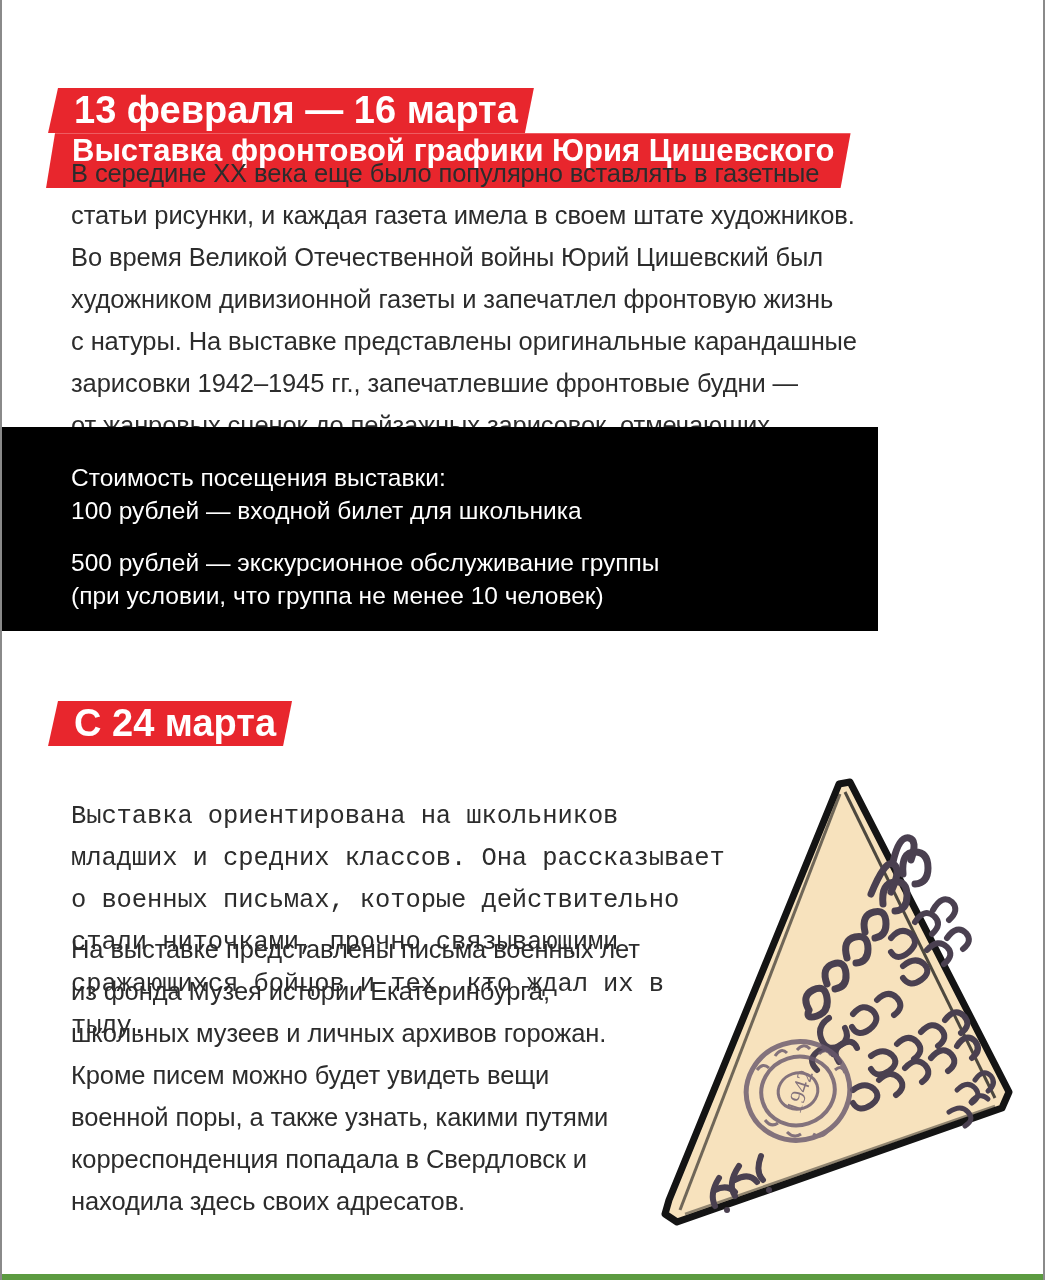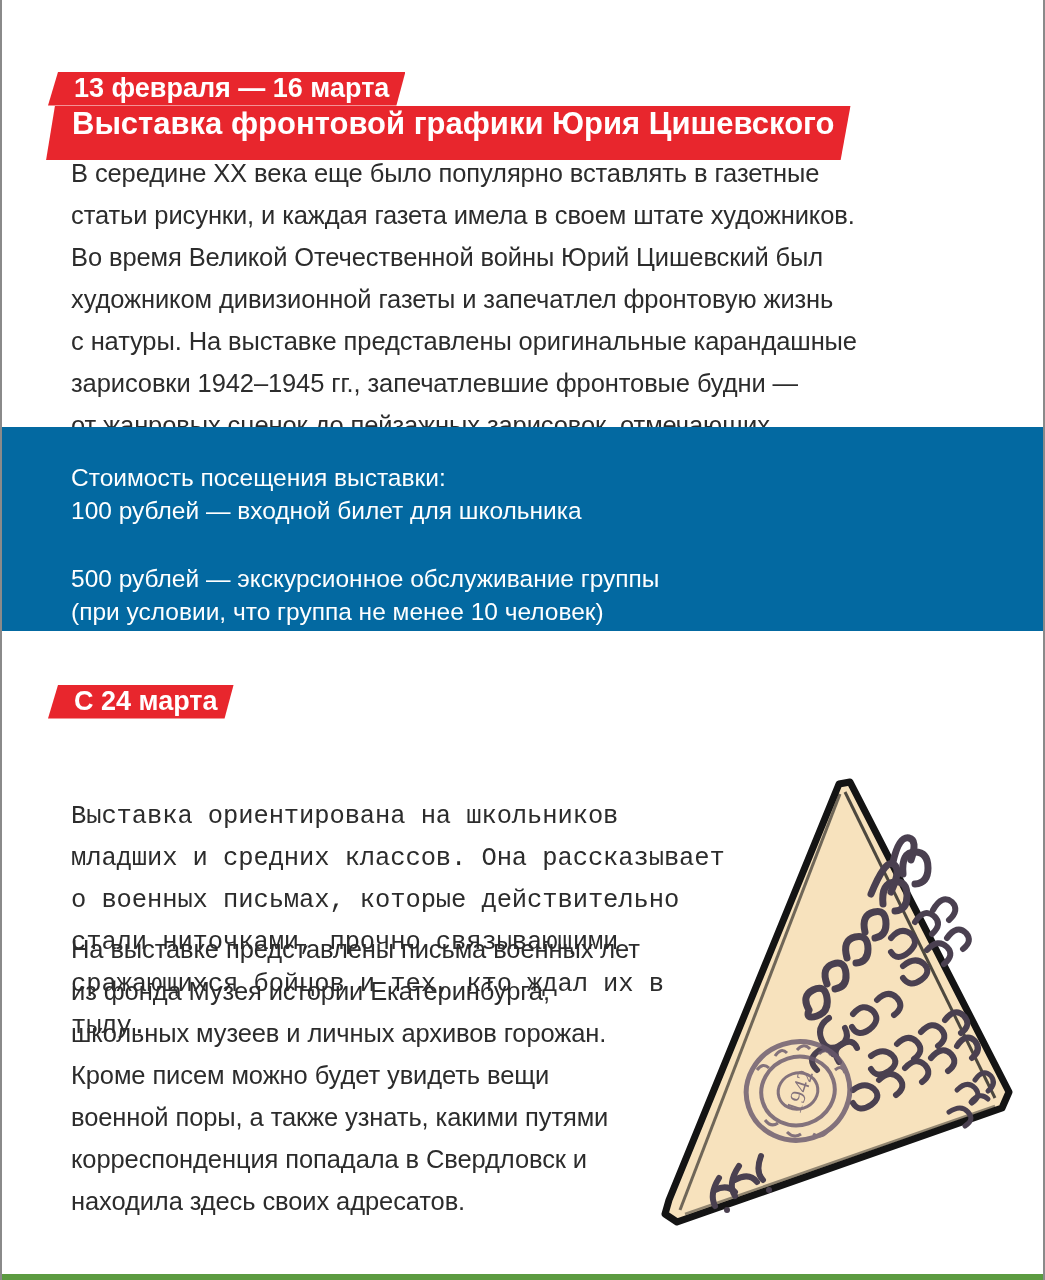--- a/index.html
+++ b/index.html
@@ -30,23 +30,24 @@
     display: block;
     color: #ffffff;
     font-weight: bold;
     white-space: nowrap;
     background: #e8262d;
     padding: 2px 16px 3px 26px;
     line-height: 1.06;
     width: max-content;
   }
   .banner-line.l1 {
-    font-size: 27px;
+    font-size: 38px;
     clip-path: polygon(10px 0, 100% 0, calc(100% - 9px) 100%, 0 100%);
     margin-left: 2px;
+    margin-top: 16px;
   }
   .banner-line.l2 {
     font-size: 31px;
     clip-path: polygon(9px 0, 100% 0, calc(100% - 10px) 100%, 0 100%);
     padding-bottom: 20px;
   }
 
   
   .para {
     position: absolute;
@@ -54,22 +55,22 @@
     font-size: 25.5px;
     line-height: 42px;
     letter-spacing: -0.1px;
     white-space: pre-line;
   }
 
   
   .green-band {
     position: absolute;
     left: -2px;
-    width: 1045px;
-    background: #0369a1;
+    width: 878px;
+    background: #000000;
   }
   .green-text {
     position: absolute;
     color: #ffffff;
     font-size: 24.5px;
     line-height: 33px;
     white-space: pre-line;
   }
 
   
@@ -107,21 +108,21 @@
 Во время Великой Отечественной войны Юрий Цишевский был
 художником дивизионной газеты и запечатлел фронтовую жизнь
 с натуры. На выставке представлены оригинальные карандашные
 зарисовки 1942–1945 гг., запечатлевшие фронтовые будни —
 от жанровых сценок до пейзажных зарисовок, отмечающих
 движение линии фронта.</div>
 
   <div class="green-band" style="top:427px; height:204px;">
     <div class="green-text" style="left:71px; top:34px;"><span>Стоимость посещения выставки:</span></div>
     <div class="green-text" style="left:71px; top:67px;">100 рублей — входной билет для школьника</div>
-    <div class="green-text" style="left:71px; top:135px;">500 рублей — экскурсионное обслуживание группы
+    <div class="green-text" style="left:71px; top:119px;">500 рублей — экскурсионное обслуживание группы
 (при условии, что группа не менее 10 человек)</div>
   </div>
 
   <div class="banner-block" style="left:44px; top:685px;text-align:center;">
     <span class="banner-line l1">С 24 марта</span>
   </div>
 
   <div class="para" style="left:69px; top:796px; width:660px;font-family:Liberation Mono, monospace;">Выставка ориентирована на школьников
 младших и средних классов. Она рассказывает
 о военных письмах, которые действительно

